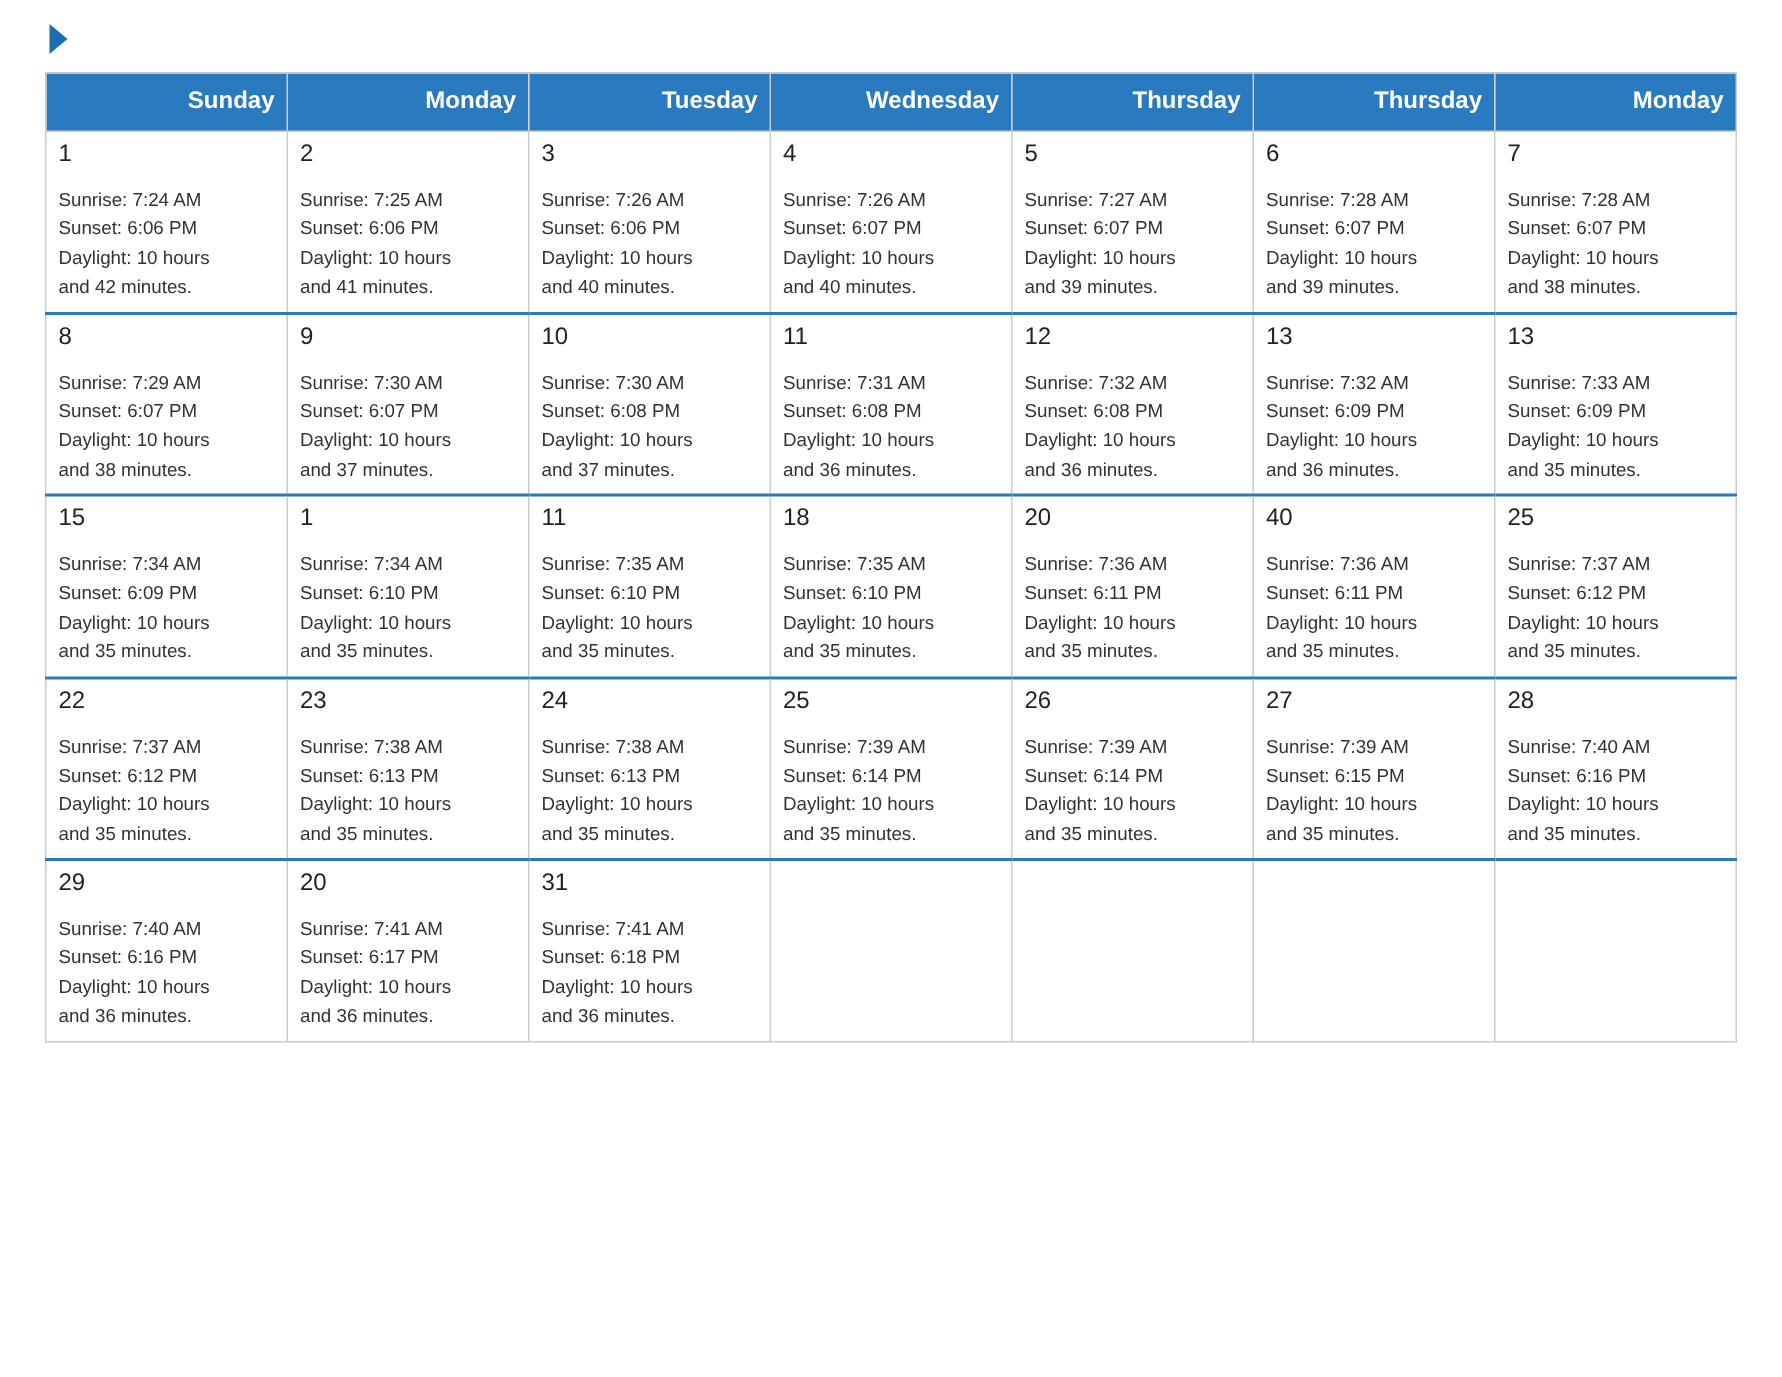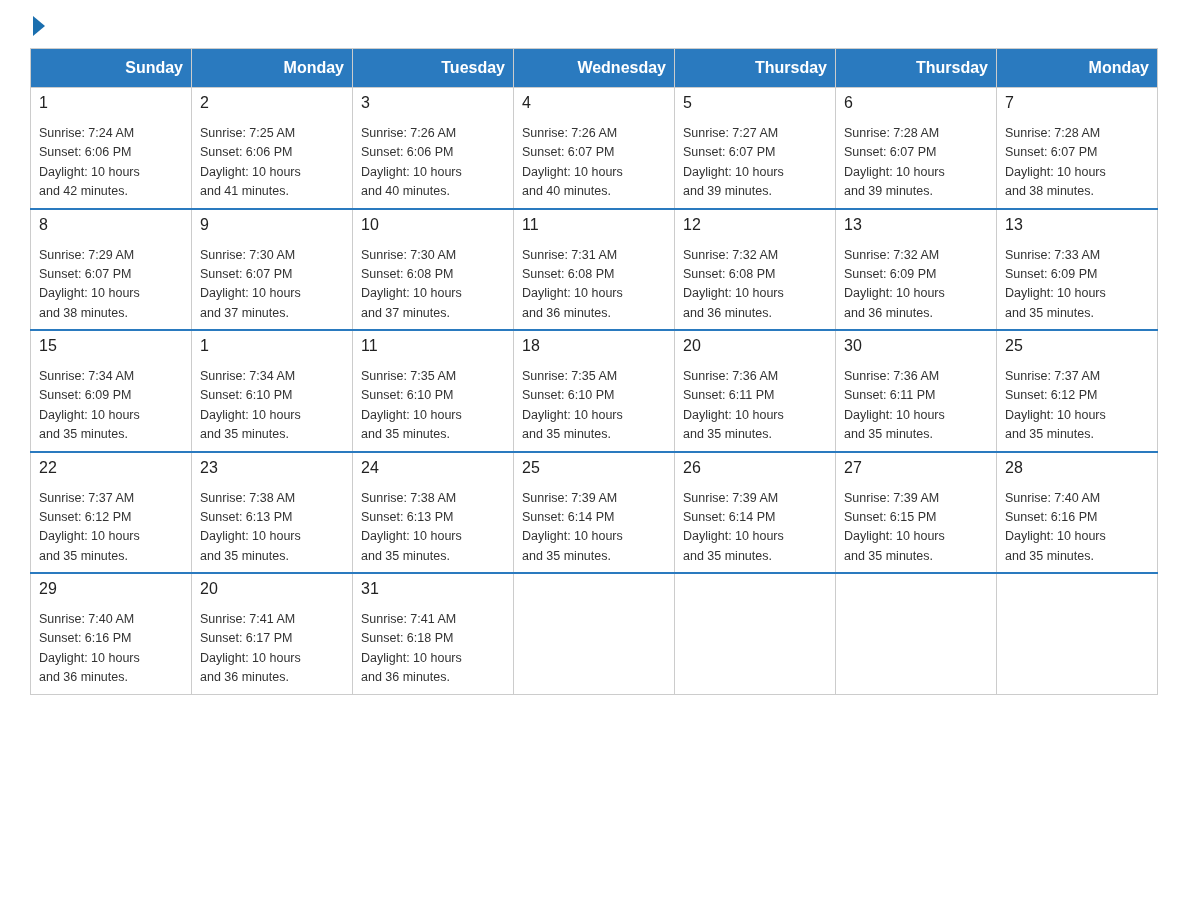--- a/index.html
+++ b/index.html
@@ -200,21 +200,21 @@
         </td>
         <td>
           <div class="day-number">18</div>
           <div class="day-info">Sunrise: 7:35 AM<br>Sunset: 6:10 PM<br>Daylight: 10 hours<br>and 35 minutes.</div>
         </td>
         <td>
           <div class="day-number">20</div>
           <div class="day-info">Sunrise: 7:36 AM<br>Sunset: 6:11 PM<br>Daylight: 10 hours<br>and 35 minutes.</div>
         </td>
         <td>
-          <div class="day-number">30</div>
+          <div class="day-number">40</div>
           <div class="day-info">Sunrise: 7:36 AM<br>Sunset: 6:11 PM<br>Daylight: 10 hours<br>and 35 minutes.</div>
         </td>
         <td>
           <div class="day-number">25</div>
           <div class="day-info">Sunrise: 7:37 AM<br>Sunset: 6:12 PM<br>Daylight: 10 hours<br>and 35 minutes.</div>
         </td>
       </tr>
       <tr class="row-border">
         <td>
           <div class="day-number">22</div>

